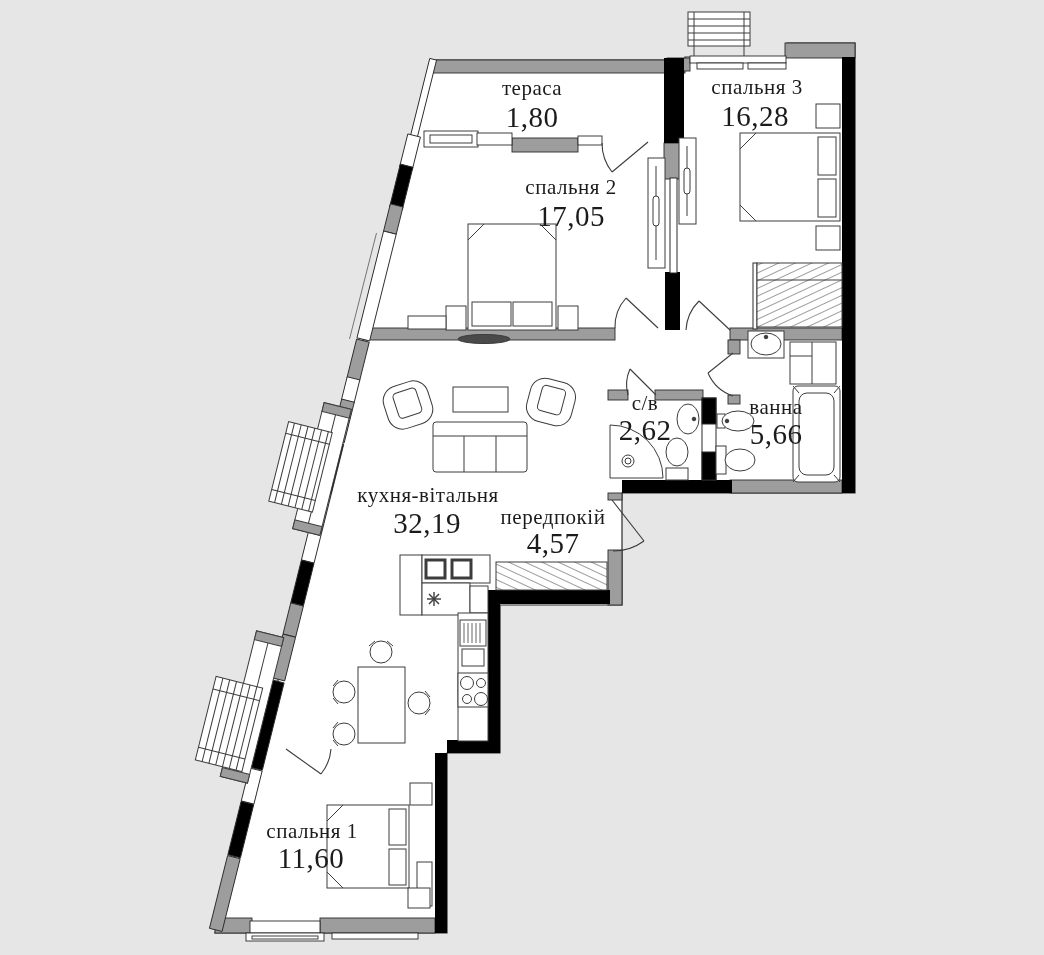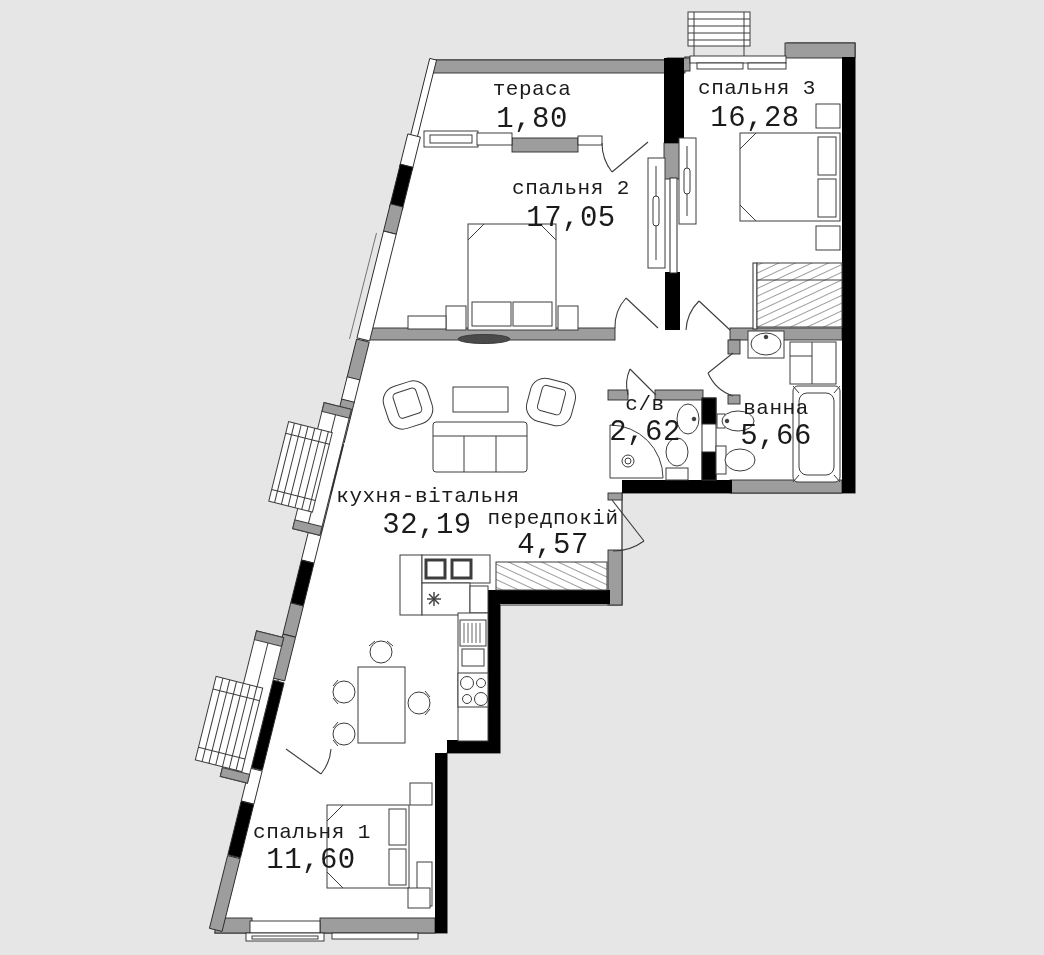--- a/index.html
+++ b/index.html
@@ -1,17 +1,17 @@
 <!DOCTYPE html>
 <html><head>
 <meta charset="utf-8">
 <style>
   html,body{margin:0;padding:0;background:#e6e6e6;}
   .stage{position:relative;width:892px;height:955px;background:#a3a3a3;overflow:hidden;
-         font-family:Liberation Mono, monospace;}
+         font-family:Liberation Serif, serif;}
   svg{position:absolute;left:0;top:0;}
   .room-name{font-size:21px;fill:#1b1b1b;letter-spacing:.5px;}
   .room-area{font-size:29px;fill:#1b1b1b;letter-spacing:.5px;}
   text{text-anchor:middle;}
 </style>
 </head>
 <body>
 
 <div class="stage">
 <svg width="1044" height="955" viewBox="0 0 1044 955">

